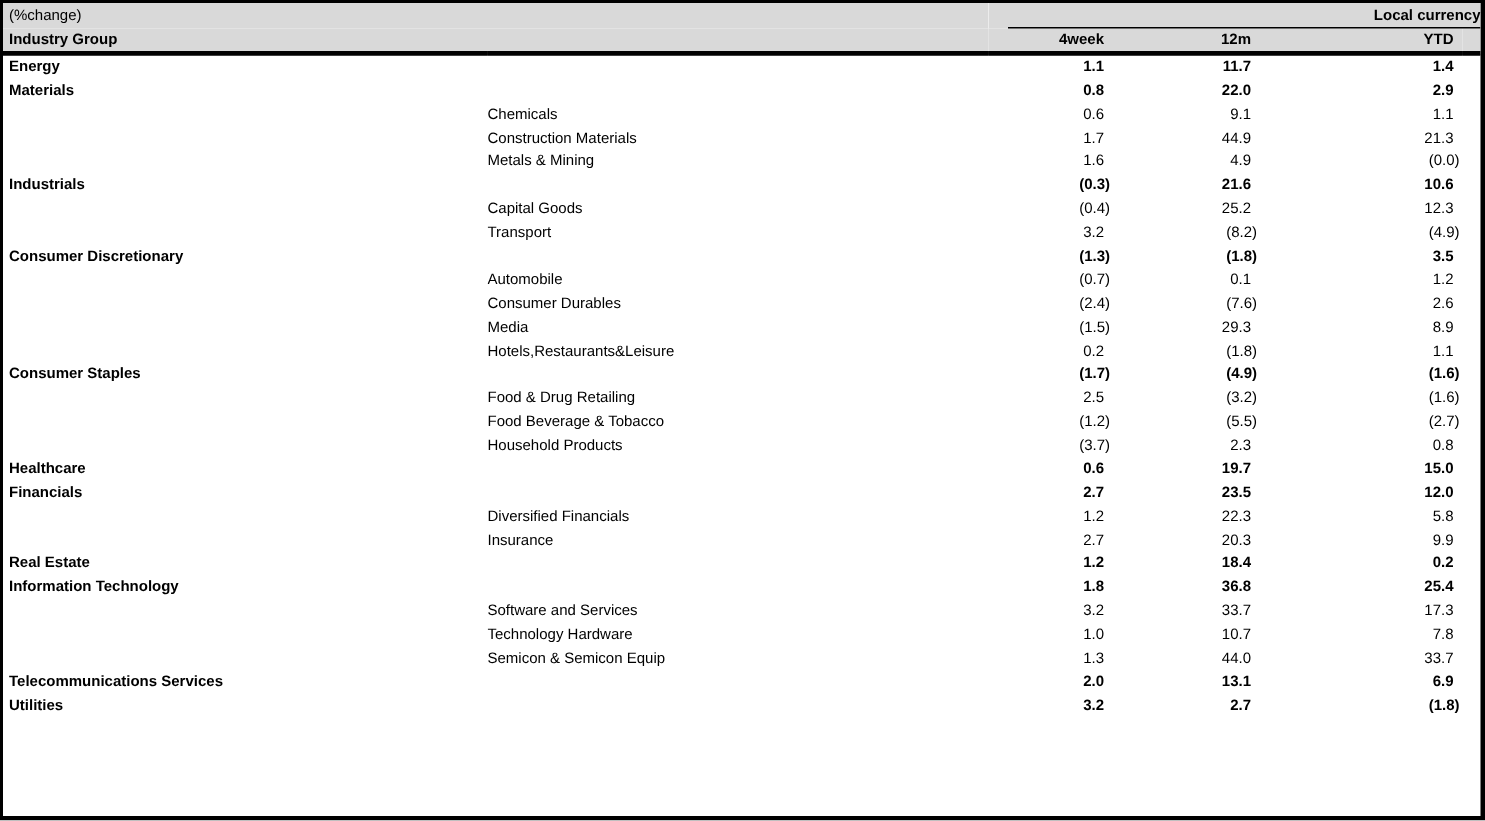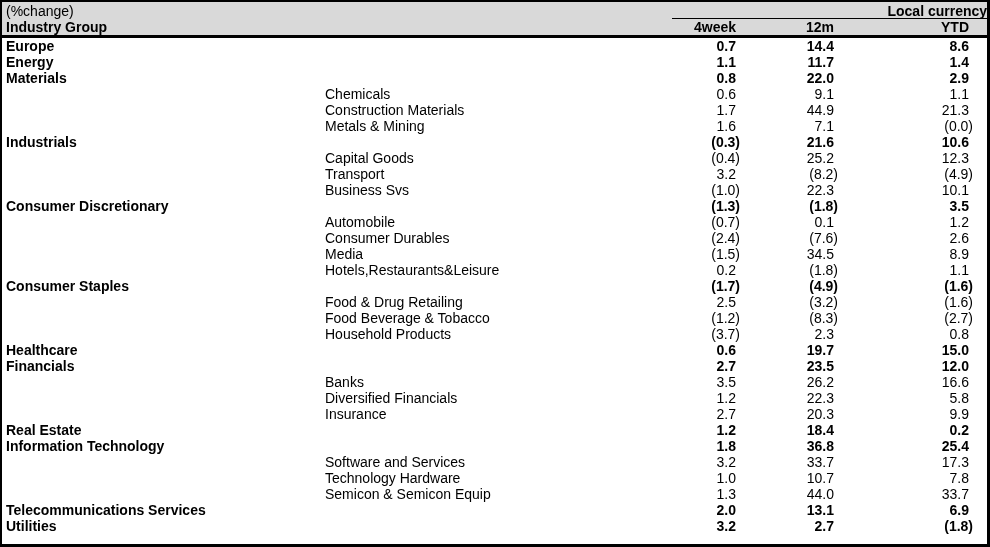--- a/index.html
+++ b/index.html
@@ -17,21 +17,21 @@
     border-top: 2px solid #000;
     border-left: 2px solid #000;
     border-right: 3px solid #000;
     border-bottom: 3px solid #000;
     overflow: hidden;
   }
   table.perf {
     border-collapse: collapse;
     table-layout: fixed;
     width: 985px;
-    font-size: 14px;
+    font-size: 10px;
     color: #000;
   }
   col.c1 { width: 323px; }
   col.c2 { width: 334px; }
   col.c3 { width: 83px;  }
   col.c4 { width: 98px;  }
   col.c5 { width: 135px; }
   col.c6 { width: 12px;  }
 
   thead td {
@@ -96,28 +96,20 @@
       <tr class="hdr2">
         <td class="igh-cell" colspan="2">Industry Group</td>
         <td class="col-head">4week</td>
         <td class="col-head">12m</td>
         <td class="col-head">YTD</td>
         <td></td>
       </tr>
     </thead>
     <tbody>
         <tr class="group">
-          <td class="c-label">Europe</td>
-          <td class="c-sublabel"></td>
-          <td class="c-num"><span>0.7</span></td>
-          <td class="c-num"><span>14.4</span></td>
-          <td class="c-num"><span>8.6</span></td>
-          <td class="c-spacer"></td>
-        </tr>
-        <tr class="group">
           <td class="c-label">Energy</td>
           <td class="c-sublabel"></td>
           <td class="c-num"><span>1.1</span></td>
           <td class="c-num"><span>11.7</span></td>
           <td class="c-num"><span>1.4</span></td>
           <td class="c-spacer"></td>
         </tr>
         <tr class="group">
           <td class="c-label">Materials</td>
           <td class="c-sublabel"></td>
@@ -139,21 +131,21 @@
           <td class="c-sublabel">Construction Materials</td>
           <td class="c-num"><span>1.7</span></td>
           <td class="c-num"><span>44.9</span></td>
           <td class="c-num"><span>21.3</span></td>
           <td class="c-spacer"></td>
         </tr>
         <tr class="sub">
           <td class="c-label"></td>
           <td class="c-sublabel">Metals &amp; Mining</td>
           <td class="c-num"><span>1.6</span></td>
-          <td class="c-num"><span>7.1</span></td>
+          <td class="c-num"><span>4.9</span></td>
           <td class="c-num"><span class="paren">(0.0)</span></td>
           <td class="c-spacer"></td>
         </tr>
         <tr class="group">
           <td class="c-label">Industrials</td>
           <td class="c-sublabel"></td>
           <td class="c-num"><span class="paren">(0.3)</span></td>
           <td class="c-num"><span>21.6</span></td>
           <td class="c-num"><span>10.6</span></td>
           <td class="c-spacer"></td>
@@ -167,28 +159,20 @@
           <td class="c-spacer"></td>
         </tr>
         <tr class="sub">
           <td class="c-label"></td>
           <td class="c-sublabel">Transport</td>
           <td class="c-num"><span>3.2</span></td>
           <td class="c-num"><span class="paren">(8.2)</span></td>
           <td class="c-num"><span class="paren">(4.9)</span></td>
           <td class="c-spacer"></td>
         </tr>
-        <tr class="sub">
-          <td class="c-label"></td>
-          <td class="c-sublabel">Business Svs</td>
-          <td class="c-num"><span class="paren">(1.0)</span></td>
-          <td class="c-num"><span>22.3</span></td>
-          <td class="c-num"><span>10.1</span></td>
-          <td class="c-spacer"></td>
-        </tr>
         <tr class="group">
           <td class="c-label">Consumer Discretionary</td>
           <td class="c-sublabel"></td>
           <td class="c-num"><span class="paren">(1.3)</span></td>
           <td class="c-num"><span class="paren">(1.8)</span></td>
           <td class="c-num"><span>3.5</span></td>
           <td class="c-spacer"></td>
         </tr>
         <tr class="sub">
           <td class="c-label"></td>
@@ -203,21 +187,21 @@
           <td class="c-sublabel">Consumer Durables</td>
           <td class="c-num"><span class="paren">(2.4)</span></td>
           <td class="c-num"><span class="paren">(7.6)</span></td>
           <td class="c-num"><span>2.6</span></td>
           <td class="c-spacer"></td>
         </tr>
         <tr class="sub">
           <td class="c-label"></td>
           <td class="c-sublabel">Media</td>
           <td class="c-num"><span class="paren">(1.5)</span></td>
-          <td class="c-num"><span>34.5</span></td>
+          <td class="c-num"><span>29.3</span></td>
           <td class="c-num"><span>8.9</span></td>
           <td class="c-spacer"></td>
         </tr>
         <tr class="sub">
           <td class="c-label"></td>
           <td class="c-sublabel">Hotels,Restaurants&amp;Leisure</td>
           <td class="c-num"><span>0.2</span></td>
           <td class="c-num"><span class="paren">(1.8)</span></td>
           <td class="c-num"><span>1.1</span></td>
           <td class="c-spacer"></td>
@@ -235,21 +219,21 @@
           <td class="c-sublabel">Food &amp; Drug Retailing</td>
           <td class="c-num"><span>2.5</span></td>
           <td class="c-num"><span class="paren">(3.2)</span></td>
           <td class="c-num"><span class="paren">(1.6)</span></td>
           <td class="c-spacer"></td>
         </tr>
         <tr class="sub">
           <td class="c-label"></td>
           <td class="c-sublabel">Food Beverage &amp; Tobacco</td>
           <td class="c-num"><span class="paren">(1.2)</span></td>
-          <td class="c-num"><span class="paren">(8.3)</span></td>
+          <td class="c-num"><span class="paren">(5.5)</span></td>
           <td class="c-num"><span class="paren">(2.7)</span></td>
           <td class="c-spacer"></td>
         </tr>
         <tr class="sub">
           <td class="c-label"></td>
           <td class="c-sublabel">Household Products</td>
           <td class="c-num"><span class="paren">(3.7)</span></td>
           <td class="c-num"><span>2.3</span></td>
           <td class="c-num"><span>0.8</span></td>
           <td class="c-spacer"></td>
@@ -265,28 +249,20 @@
         <tr class="group">
           <td class="c-label">Financials</td>
           <td class="c-sublabel"></td>
           <td class="c-num"><span>2.7</span></td>
           <td class="c-num"><span>23.5</span></td>
           <td class="c-num"><span>12.0</span></td>
           <td class="c-spacer"></td>
         </tr>
         <tr class="sub">
           <td class="c-label"></td>
-          <td class="c-sublabel">Banks</td>
-          <td class="c-num"><span>3.5</span></td>
-          <td class="c-num"><span>26.2</span></td>
-          <td class="c-num"><span>16.6</span></td>
-          <td class="c-spacer"></td>
-        </tr>
-        <tr class="sub">
-          <td class="c-label"></td>
           <td class="c-sublabel">Diversified Financials</td>
           <td class="c-num"><span>1.2</span></td>
           <td class="c-num"><span>22.3</span></td>
           <td class="c-num"><span>5.8</span></td>
           <td class="c-spacer"></td>
         </tr>
         <tr class="sub">
           <td class="c-label"></td>
           <td class="c-sublabel">Insurance</td>
           <td class="c-num"><span>2.7</span></td>

